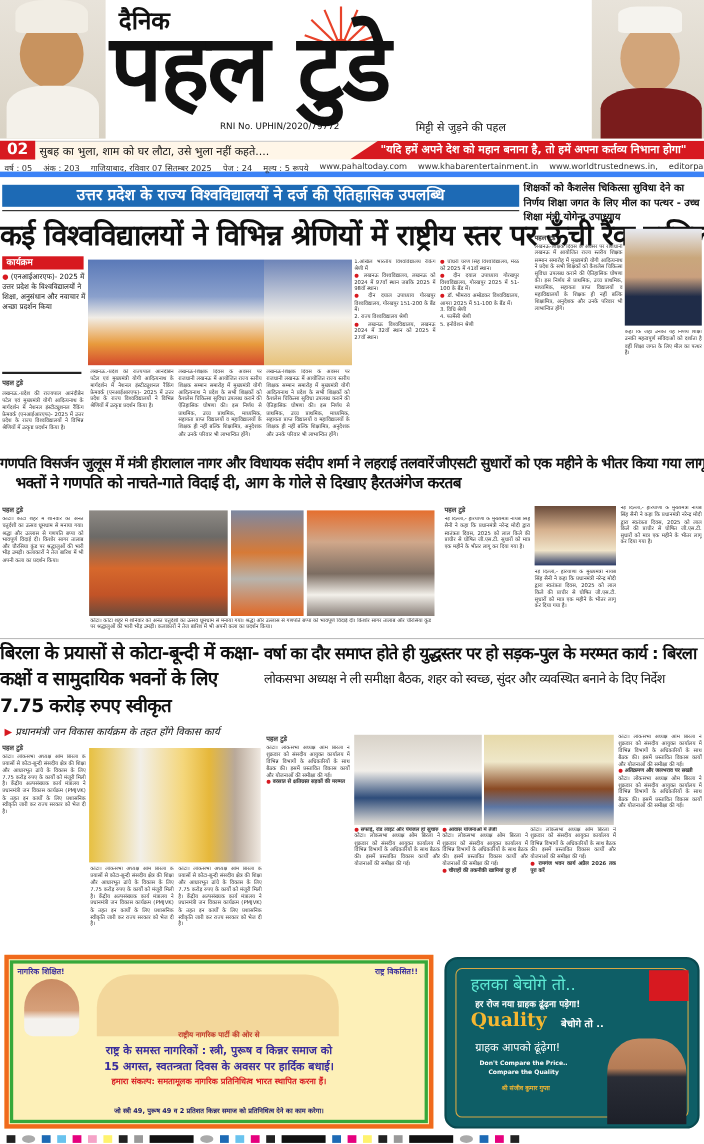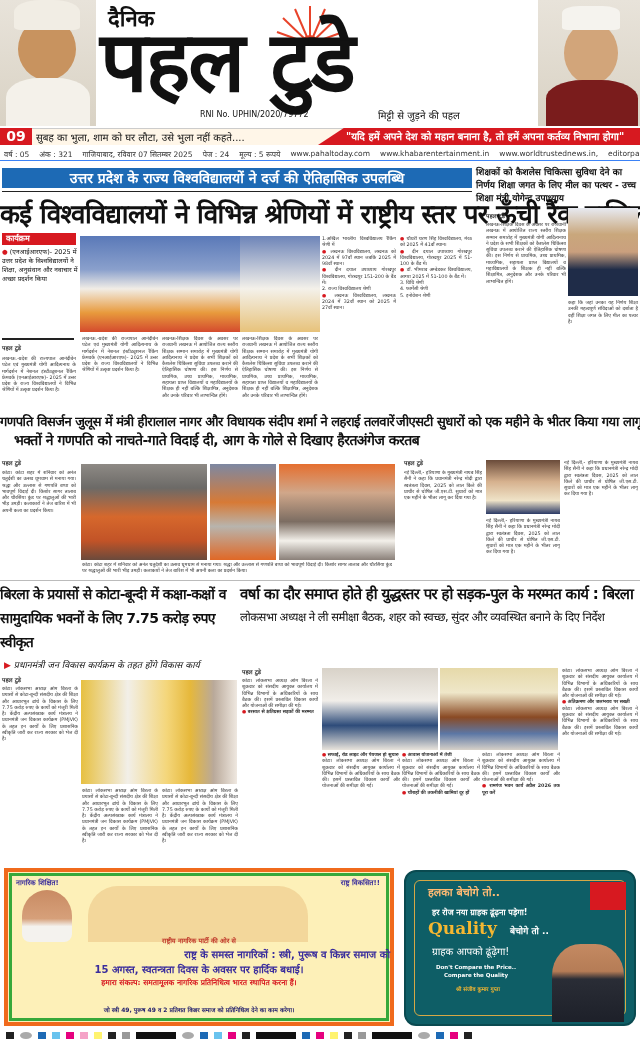--- a/index.html
+++ b/index.html
@@ -14,40 +14,40 @@
 .dainik{left:108px;top:2px;font-size:22px;font-weight:bold;font-family:"DejaVu Serif",serif}
 .logo{left:100px;top:12px;font-size:84px;font-weight:bold;letter-spacing:-2px;line-height:100px;font-family:"DejaVu Serif",serif}
 .sun{left:275px;top:4px;width:70px;height:40px}
 .rni{left:200px;top:110px;font-size:8px;font-weight:normal}
 .tagline{left:378px;top:108px;font-size:10px}
 
 .ticker{left:0;top:128px;width:640px;height:17px;background:#fff6e8;border-top:1px solid #ccc}
 .pageno{left:0;top:128px;width:32px;height:17px;background:#d71920;color:#fff;font-weight:bold;font-size:14px;text-align:center;line-height:17px}
 .tick-left{left:36px;top:130px;font-size:10px;font-weight:normal}
 .tick-right{left:318px;top:128px;width:322px;height:17px;background:#d71920;color:#fff;font-size:10px;font-weight:bold;line-height:17px;padding-left:28px;clip-path:polygon(8% 0,100% 0,100% 100%,0 100%)}
-.meta{left:0;top:147px;width:640px;height:14px;font-size:7.5px;color:#333;display:flex;gap:10px;padding-left:4px;align-items:center;border-bottom:1px solid #3b82f6}
+.meta{left:0;top:147px;width:640px;height:14px;font-size:7.5px;color:#333;display:flex;gap:10px;padding-left:4px;align-items:center;border-bottom:5px solid #3b82f6}
 .meta span{white-space:nowrap}
 
 .kicker{left:2px;top:168px;width:470px;height:20px;background:#1d6ab5;color:#fff;font-size:14px;font-weight:bold;text-align:center;line-height:20px}
 .hl1{left:0;top:195px;width:480px;font-size:26px;font-weight:bold;white-space:nowrap;letter-spacing:-0.6px}
 .side-hd{left:476px;top:166px;width:164px;font-size:9px;line-height:13px;font-weight:bold}
 .byline{font-size:6px;font-weight:bold;color:#333}
 
 .karyakram-tag{left:2px;top:233px;width:74px;height:12px;background:#d71920;color:#fff;font-size:8px;font-weight:bold;padding-left:4px;line-height:12px}
 .kbullets{left:2px;top:248px;width:76px;font-size:6.5px;line-height:9px}
 .kbullets .dot{color:#d71920}
 .photo{background:linear-gradient(135deg,#c7b9a4,#8a7560 40%,#d89a58 70%,#b9c3d3)}
 .col{font-size:4.8px;line-height:6.3px;color:#333;text-align:justify}
 .col .b{color:#d71920}
 .rule{background:#222}
 
 .hl2{left:0;top:412px;width:395px;font-size:13px;font-weight:bold;line-height:19px;letter-spacing:-0.5px;white-space:nowrap}
 .hl3{left:396px;top:412px;width:244px;font-size:13px;font-weight:bold;line-height:19px;letter-spacing:-0.5px;white-space:nowrap}
 
-.hl4{left:0;top:582px;width:236px;font-size:14px;font-weight:bold;line-height:24px;letter-spacing:-0.6px;white-space:nowrap}
+.hl4{left:0;top:582px;width:236px;font-size:17px;font-weight:bold;line-height:24px;letter-spacing:-0.6px;white-space:nowrap}
 .hl5{left:240px;top:583px;width:400px;font-size:15px;font-weight:bold;letter-spacing:-0.7px;white-space:nowrap}
 .hl6{left:240px;top:609px;width:400px;font-size:11.5px;letter-spacing:-0.5px;white-space:nowrap}
 .sub4{left:4px;top:658px;font-size:9px;font-style:italic;white-space:nowrap}
 .sub4 .tri{color:#d71920}
 
 .ad1{left:4px;top:868px;width:390px;height:158px;background:#fdf0b8;border:4px solid #f06a1c;outline:3px solid #37a83a;outline-offset:-8px}
 .ad2{left:404px;top:870px;width:232px;height:156px;background:#0e5e66;border-radius:12px;border:2px solid #0a4a50}
 .regmarks{left:0;top:1030px;width:640px;height:10px;display:flex;gap:6px;align-items:center;padding-left:6px}
 .regmarks i{display:block;width:8px;height:7px}
 </style>
@@ -76,26 +76,26 @@
       <line x1="35" y1="40" x2="2" y2="28"></line>
       <line x1="35" y1="40" x2="68" y2="28"></line>
   </g>
   <circle cx="35" cy="40" r="9" fill="#e8432a"></circle>
 </svg>
 <div class="abs logo">पहल टुडे</div>
 <div class="abs rni">RNI No. UPHIN/2020/79772</div>
 <div class="abs tagline">मिट्टी से जुड़ने की पहल</div>
 
 <div class="abs ticker"></div>
-<div class="abs pageno">09</div>
+<div class="abs pageno">02</div>
 <div class="abs tick-left">सुबह का भुला, शाम को घर लौटा, उसे भुला नहीं कहते....</div>
 <div class="abs tick-right">"यदि हमें अपने देश को महान बनाना है, तो हमें अपना कर्तव्य निभाना होगा"</div>
 <div class="abs meta">
   <span>वर्ष : 05</span>
-  <span>अंक : 321</span>
+  <span>अंक : 203</span>
   <span>गाजियाबाद, रविवार 07 सितम्बर 2025</span>
   <span>पेज : 24</span>
   <span>मूल्य : 5 रूपये</span>
   <span>www.pahaltoday.com</span>
   <span>www.khabarentertainment.in</span>
   <span>www.worldtrustednews.in,</span>
   <span>editorpahaltoday@gmail.com</span>
 </div>
 
 <div class="abs kicker">उत्तर प्रदेश के राज्य विश्वविद्यालयों ने दर्ज की ऐतिहासिक उपलब्धि</div>
@@ -193,30 +193,30 @@
   <p style="font-weight:bold"><span class="b">●</span> <span>अतिक्रमण और जलभराव पर सख्ती</span></p>
   <p>कोटा। लोकसभा अध्यक्ष ओम बिरला ने शुक्रवार को संसदीय आयुक्त कार्यालय में विभिन्न विभागों के अधिकारियों के साथ बैठक की। इसमें प्रस्तावित विकास कार्यों और योजनाओं की समीक्षा की गई।</p>
 </div>
 
 <div class="abs ad1">
   <div style="position:absolute;left:8px;top:6px;font-size:7px;color:#3a2d9c;font-weight:bold">नागरिक शिक्षित!</div>
   <div style="position:absolute;right:10px;top:6px;font-size:7px;color:#3a2d9c;font-weight:bold">राष्ट्र विकसित!!</div>
   <div style="position:absolute;left:14px;top:18px;width:50px;height:52px;border-radius:50% 50% 8px 8px;background:linear-gradient(180deg,#c98b63 0%,#d6a07a 55%,#f4f2ee 70%)"></div>
   <div style="position:absolute;left:80px;top:14px;width:220px;height:56px;background:rgba(224,168,100,0.35);border-radius:30px 30px 0 0"></div>
   <div style="position:absolute;left:0;width:100%;top:64px;text-align:center;font-size:6.5px;color:#c0392b;font-weight:bold">राष्ट्रीय नागरिक पार्टी की ओर से</div>
-  <div style="position:absolute;left:0;width:100%;top:75px;text-align:right;font-size:10px;color:#3a2d9c;font-weight:bold">राष्ट्र के समस्त नागरिकों : स्त्री, पुरूष व किन्नर समाज को</div>
+  <div style="position:absolute;left:0;width:100%;top:75px;text-align:center;font-size:10px;color:#3a2d9c;font-weight:bold">राष्ट्र के समस्त नागरिकों : स्त्री, पुरूष व किन्नर समाज को</div>
   <div style="position:absolute;left:0;width:100%;top:90px;text-align:center;font-size:10px;color:#3a2d9c;font-weight:bold">15 अगस्त, स्वतन्त्रता दिवस के अवसर पर हार्दिक बधाई।</div>
   <div style="position:absolute;left:0;width:100%;top:105px;text-align:center;font-size:7.5px;color:#d71920;font-weight:bold">हमारा संकल्प: समतामूलक नागरिक प्रतिनिधित्व भारत स्थापित करना हैं।</div>
   <div style="position:absolute;left:0;width:100%;top:134px;text-align:center;font-size:6px;color:#1c1a6b;font-weight:bold">जो स्त्री 49, पुरूष 49 व 2 प्रतिशत किन्नर समाज को प्रतिनिधित्व देने का काम करेगा।</div>
 </div>
 
 <div class="abs ad2">
   <div style="position:absolute;left:8px;top:8px;right:8px;bottom:8px;border:1px solid #d6a845;border-radius:6px"></div>
   <div style="position:absolute;left:184px;top:10px;width:36px;height:28px;background:#d71920"></div>
-  <div style="position:absolute;left:22px;top:12px;font-size:11px;font-weight:bold;color:#fdba74">हलका बेचोगे तो..</div>
+  <div style="position:absolute;left:22px;top:12px;font-size:15px;font-weight:normal;color:#5eead4">हलका बेचोगे तो..</div>
   <div style="position:absolute;left:26px;top:34px;font-size:8px;font-weight:bold;color:#fff">हर रोज नया ग्राहक ढूंढ़ना पड़ेगा!</div>
   <div style="position:absolute;left:22px;top:46px;font-size:17px;font-weight:bold;color:#f5b731;font-family:'DejaVu Serif',serif">Quality</div>
   <div style="position:absolute;left:104px;top:52px;font-size:9px;font-weight:bold;color:#fff">बेचोगे तो ..</div>
   <div style="position:absolute;left:26px;top:72px;font-size:10px;font-weight:normal;color:#fff">ग्राहक आपको ढूंढ़ेगा!</div>
   <div style="position:absolute;left:30px;top:92px;font-size:5.5px;font-weight:bold;color:#fff">Don't Compare the Price..</div>
   <div style="position:absolute;left:38px;top:100px;font-size:5.5px;font-weight:bold;color:#fff">Compare the Quality</div>
   <div style="position:absolute;left:50px;top:113px;font-size:5.5px;font-weight:bold;color:#f5b731">श्री संजीव कुमार गुप्ता</div>
   <div style="position:absolute;left:146px;top:72px;width:72px;height:78px;border-radius:40% 40% 0 0;background:linear-gradient(180deg,#c48a62 0%,#b57c56 35%,#2a2d36 45%,#1d2029 100%)"></div>
 </div>
 

